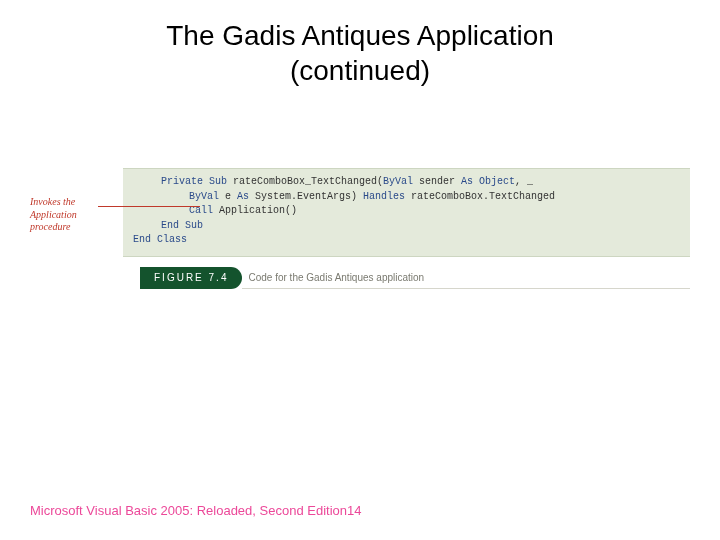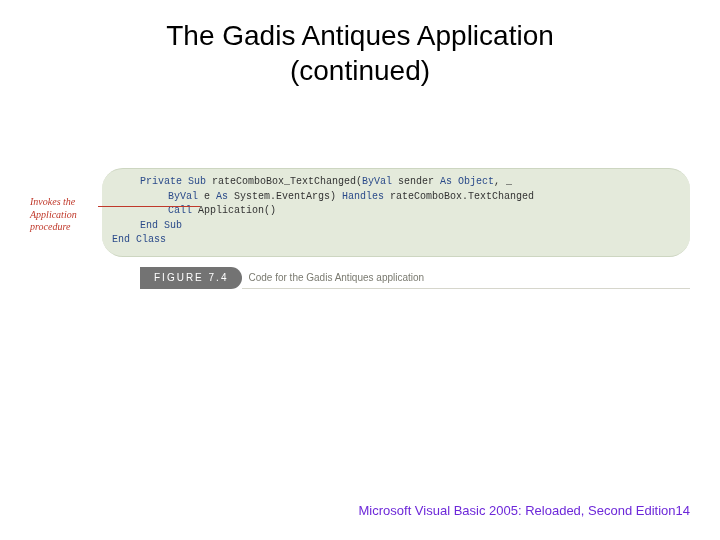--- a/index.html
+++ b/index.html
@@ -43,45 +43,44 @@
   }
   .callout-line {
     position: absolute;
     left: 68px;
     top: 38px;
     width: 102px;
     height: 1px;
     background: #c0392b;
   }
   .code-block {
-    margin-left: 72px;
+    margin-left: 93px;
     background: #e4eadb;
     padding: 6px 10px 8px 10px;
     font-family: 'Courier New', Courier, monospace;
     font-size: 10px;
     line-height: 1.45;
     color: #333;
     border-top: 1px solid #cdd6c1;
     border-bottom: 1px solid #cdd6c1;
-    border-radius: 21px;
   }
   .code-block .indent1 { padding-left: 28px; display: block; white-space: pre; }
   .code-block .indent2 { padding-left: 56px; display: block; white-space: pre; }
   .code-block .base { display: block; white-space: pre; }
   .kw { color: #2a4a8a; }
   .figure-caption-row {
     margin-left: 110px;
     margin-top: 10px;
     display: flex;
     align-items: stretch;
     height: 22px;
     font-size: 10px;
   }
   .fig-label {
-    background: #737373;
+    background: #14532d;
     color: #ffffff;
     letter-spacing: 2px;
     font-family: Arial, sans-serif;
     font-weight: 400;
     padding: 0 14px;
     display: flex;
     align-items: center;
     border-top-right-radius: 11px;
     border-bottom-right-radius: 11px;
   }
@@ -93,23 +92,23 @@
     flex: 1;
     border-bottom: 1px solid #d6d6cc;
     font-family: Arial, sans-serif;
   }
   .footer {
     position: absolute;
     bottom: 22px;
     left: 30px;
     right: 30px;
     display: flex;
-    justify-content: flex-end;
+    justify-content: flex-start;
     font-size: 13px;
-    color: #6d28d9;
+    color: #ec4899;
   }
 </style>
 </head>
 <body>
 
 <div class="slide">
 
   <div class="title">
     <span>The Gadis Antiques Application</span><br>
     <span>(continued)</span>

